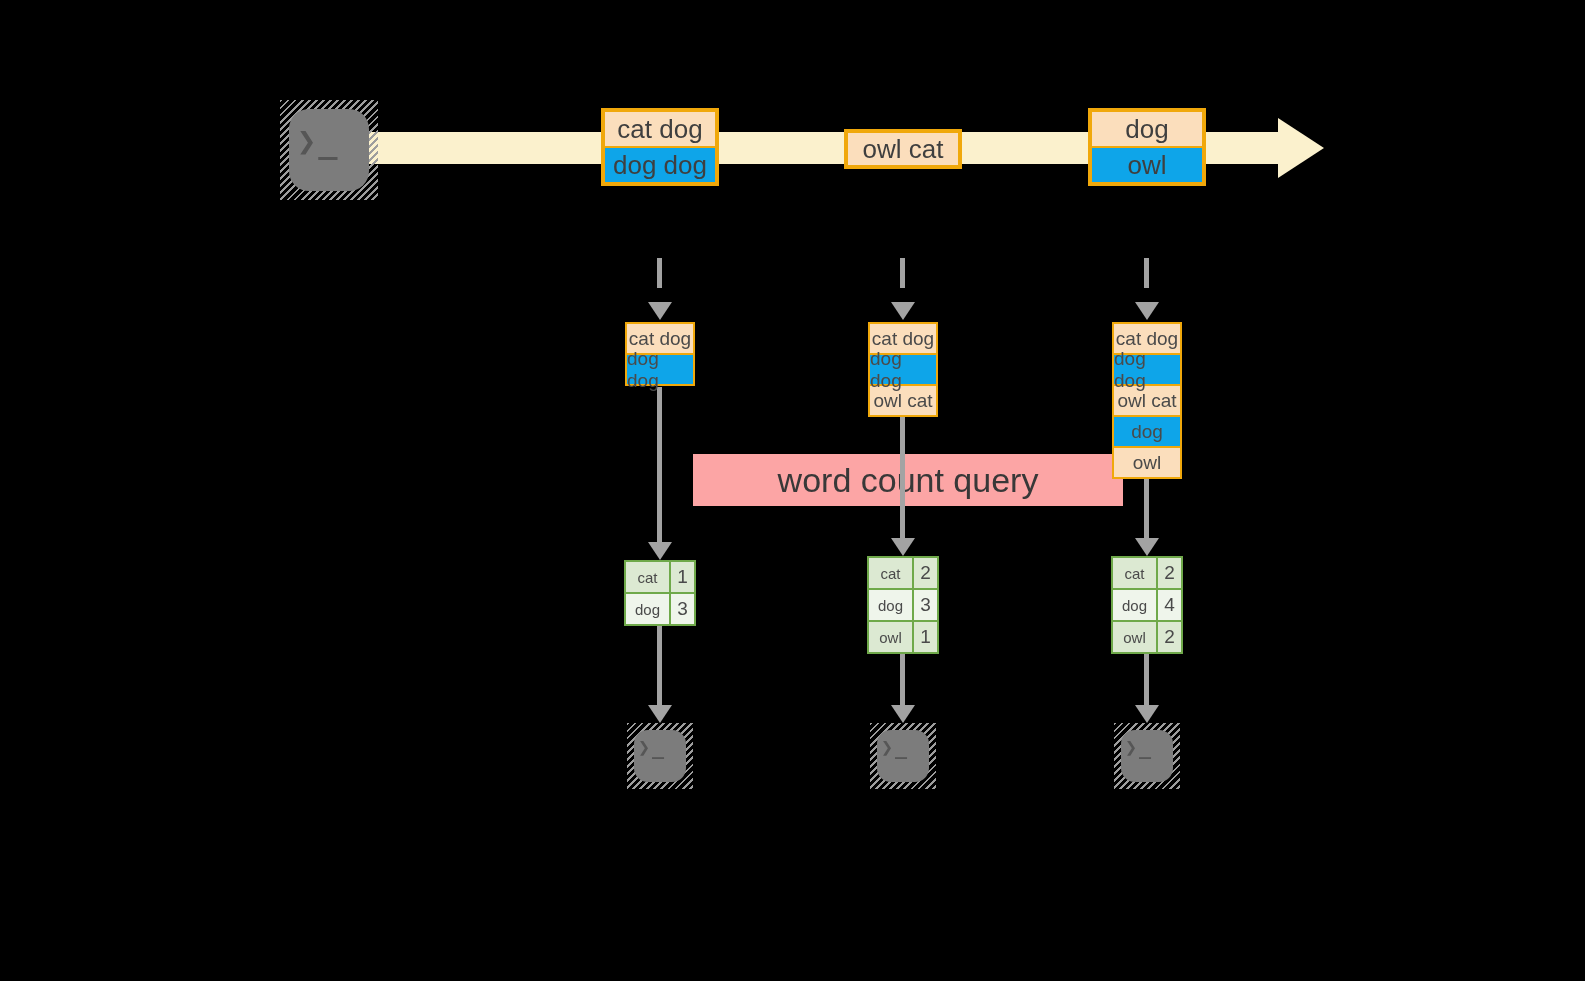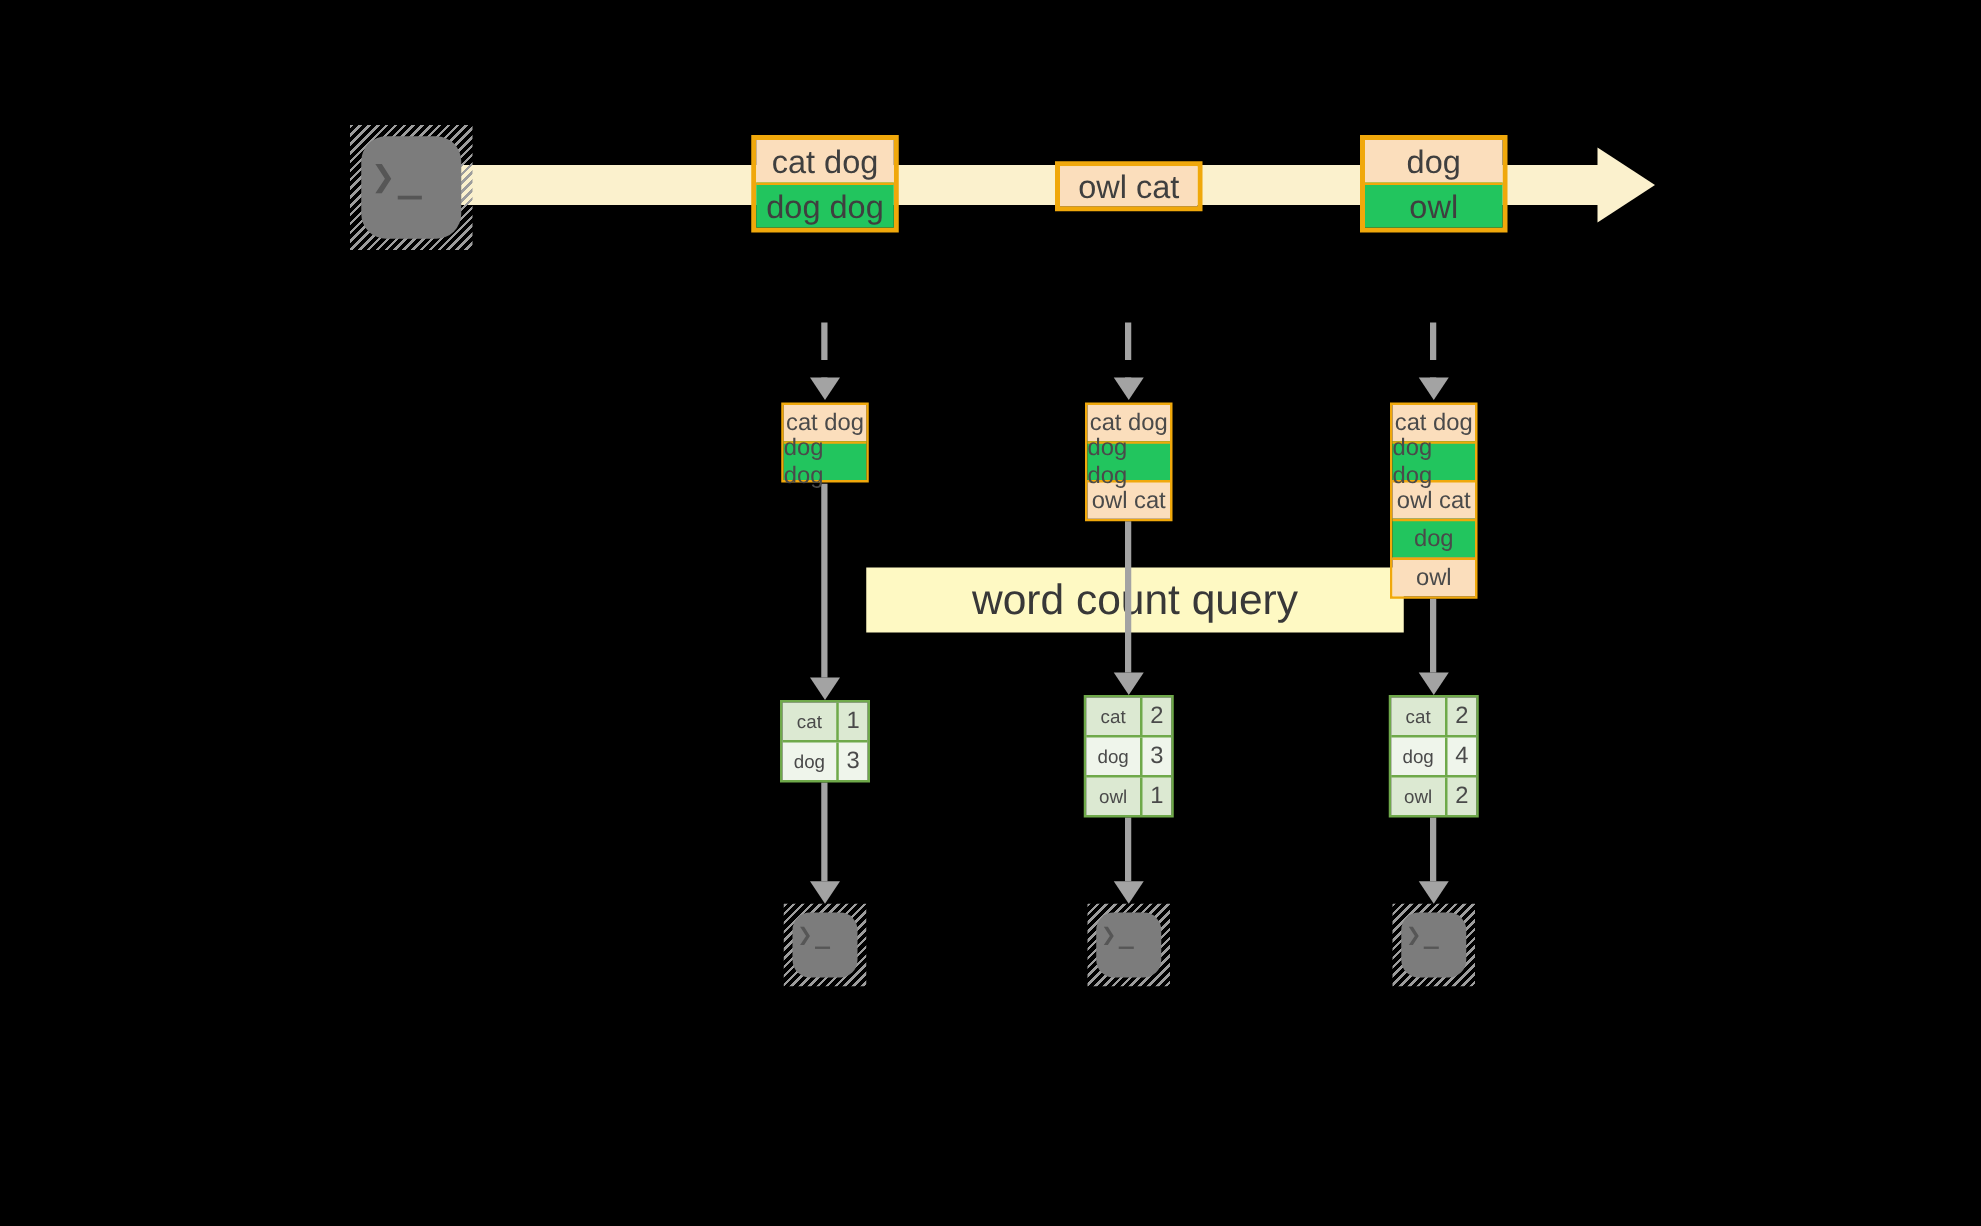--- a/index.html
+++ b/index.html
@@ -12,21 +12,21 @@
   .stream-head{left:1278px;top:118px;width:0;height:0;border-top:30px solid transparent;
                border-bottom:30px solid transparent;border-left:46px solid #FBF1CD;z-index:1;}
 
   
   .event-box{border:4px solid #F0A80B;z-index:2;}
   .event-box .ecell{width:110px;height:34px;display:flex;align-items:center;justify-content:center;
                     font-size:26px;color:#3F3F3F;}
   .event-box .ecell + .ecell{border-top:2px solid #F0A80B;}
   .ecell-single{height:32px !important;}
   .fill-dark{background:#FBDEBC;}
-  .fill-light{background:#22c55e;}
+  .fill-light{background:#0ea5e9;}
 
   
   .stack{border:2px solid #F0A80B;z-index:4;}
   .stack .scell{width:66px;height:29px;display:flex;align-items:center;justify-content:center;
                 font-size:19px;color:#4A4A4A;}
   .stack .scell + .scell{border-top:2px solid #F0A80B;}
 
   
   .wtable{border:2px solid #6FA94A;z-index:4;}
   .trow{display:flex;height:30px;}
@@ -38,21 +38,21 @@
   .g-dark{background:#DCE9D2;}
   .g-light{background:#EFF5EB;}
 
   
   .varrow{width:5px;background:#A3A3A3;z-index:3;}
   .vdash{width:5px;background:repeating-linear-gradient(to bottom,#A3A3A3 0 30px,transparent 30px 44px);z-index:3;}
   .head-down{width:0;height:0;border-left:12px solid transparent;border-right:12px solid transparent;
              border-top:18px solid #A3A3A3;z-index:3;}
 
   
-  .banner{left:693px;top:454px;width:430px;height:52px;background:#fef9c3;z-index:2;
+  .banner{left:693px;top:454px;width:430px;height:52px;background:#fca5a5;z-index:2;
           display:flex;align-items:center;justify-content:center;
           font-size:34px;color:#383838;}
 
   
   .term{background:repeating-linear-gradient(135deg,#9D9D9D 0 2px,transparent 2px 5px);z-index:2;}
   .term-body{position:absolute;background:#7C7C7C;}
   .term-glyph{position:absolute;color:#565656;font-weight:bold;
               font-family:"DejaVu Sans Mono",monospace;letter-spacing:2px;}
   .term-src{left:280px;top:100px;width:98px;height:100px;}
   .term-src .term-body{left:9px;top:9px;right:9px;bottom:9px;border-radius:20px;}

